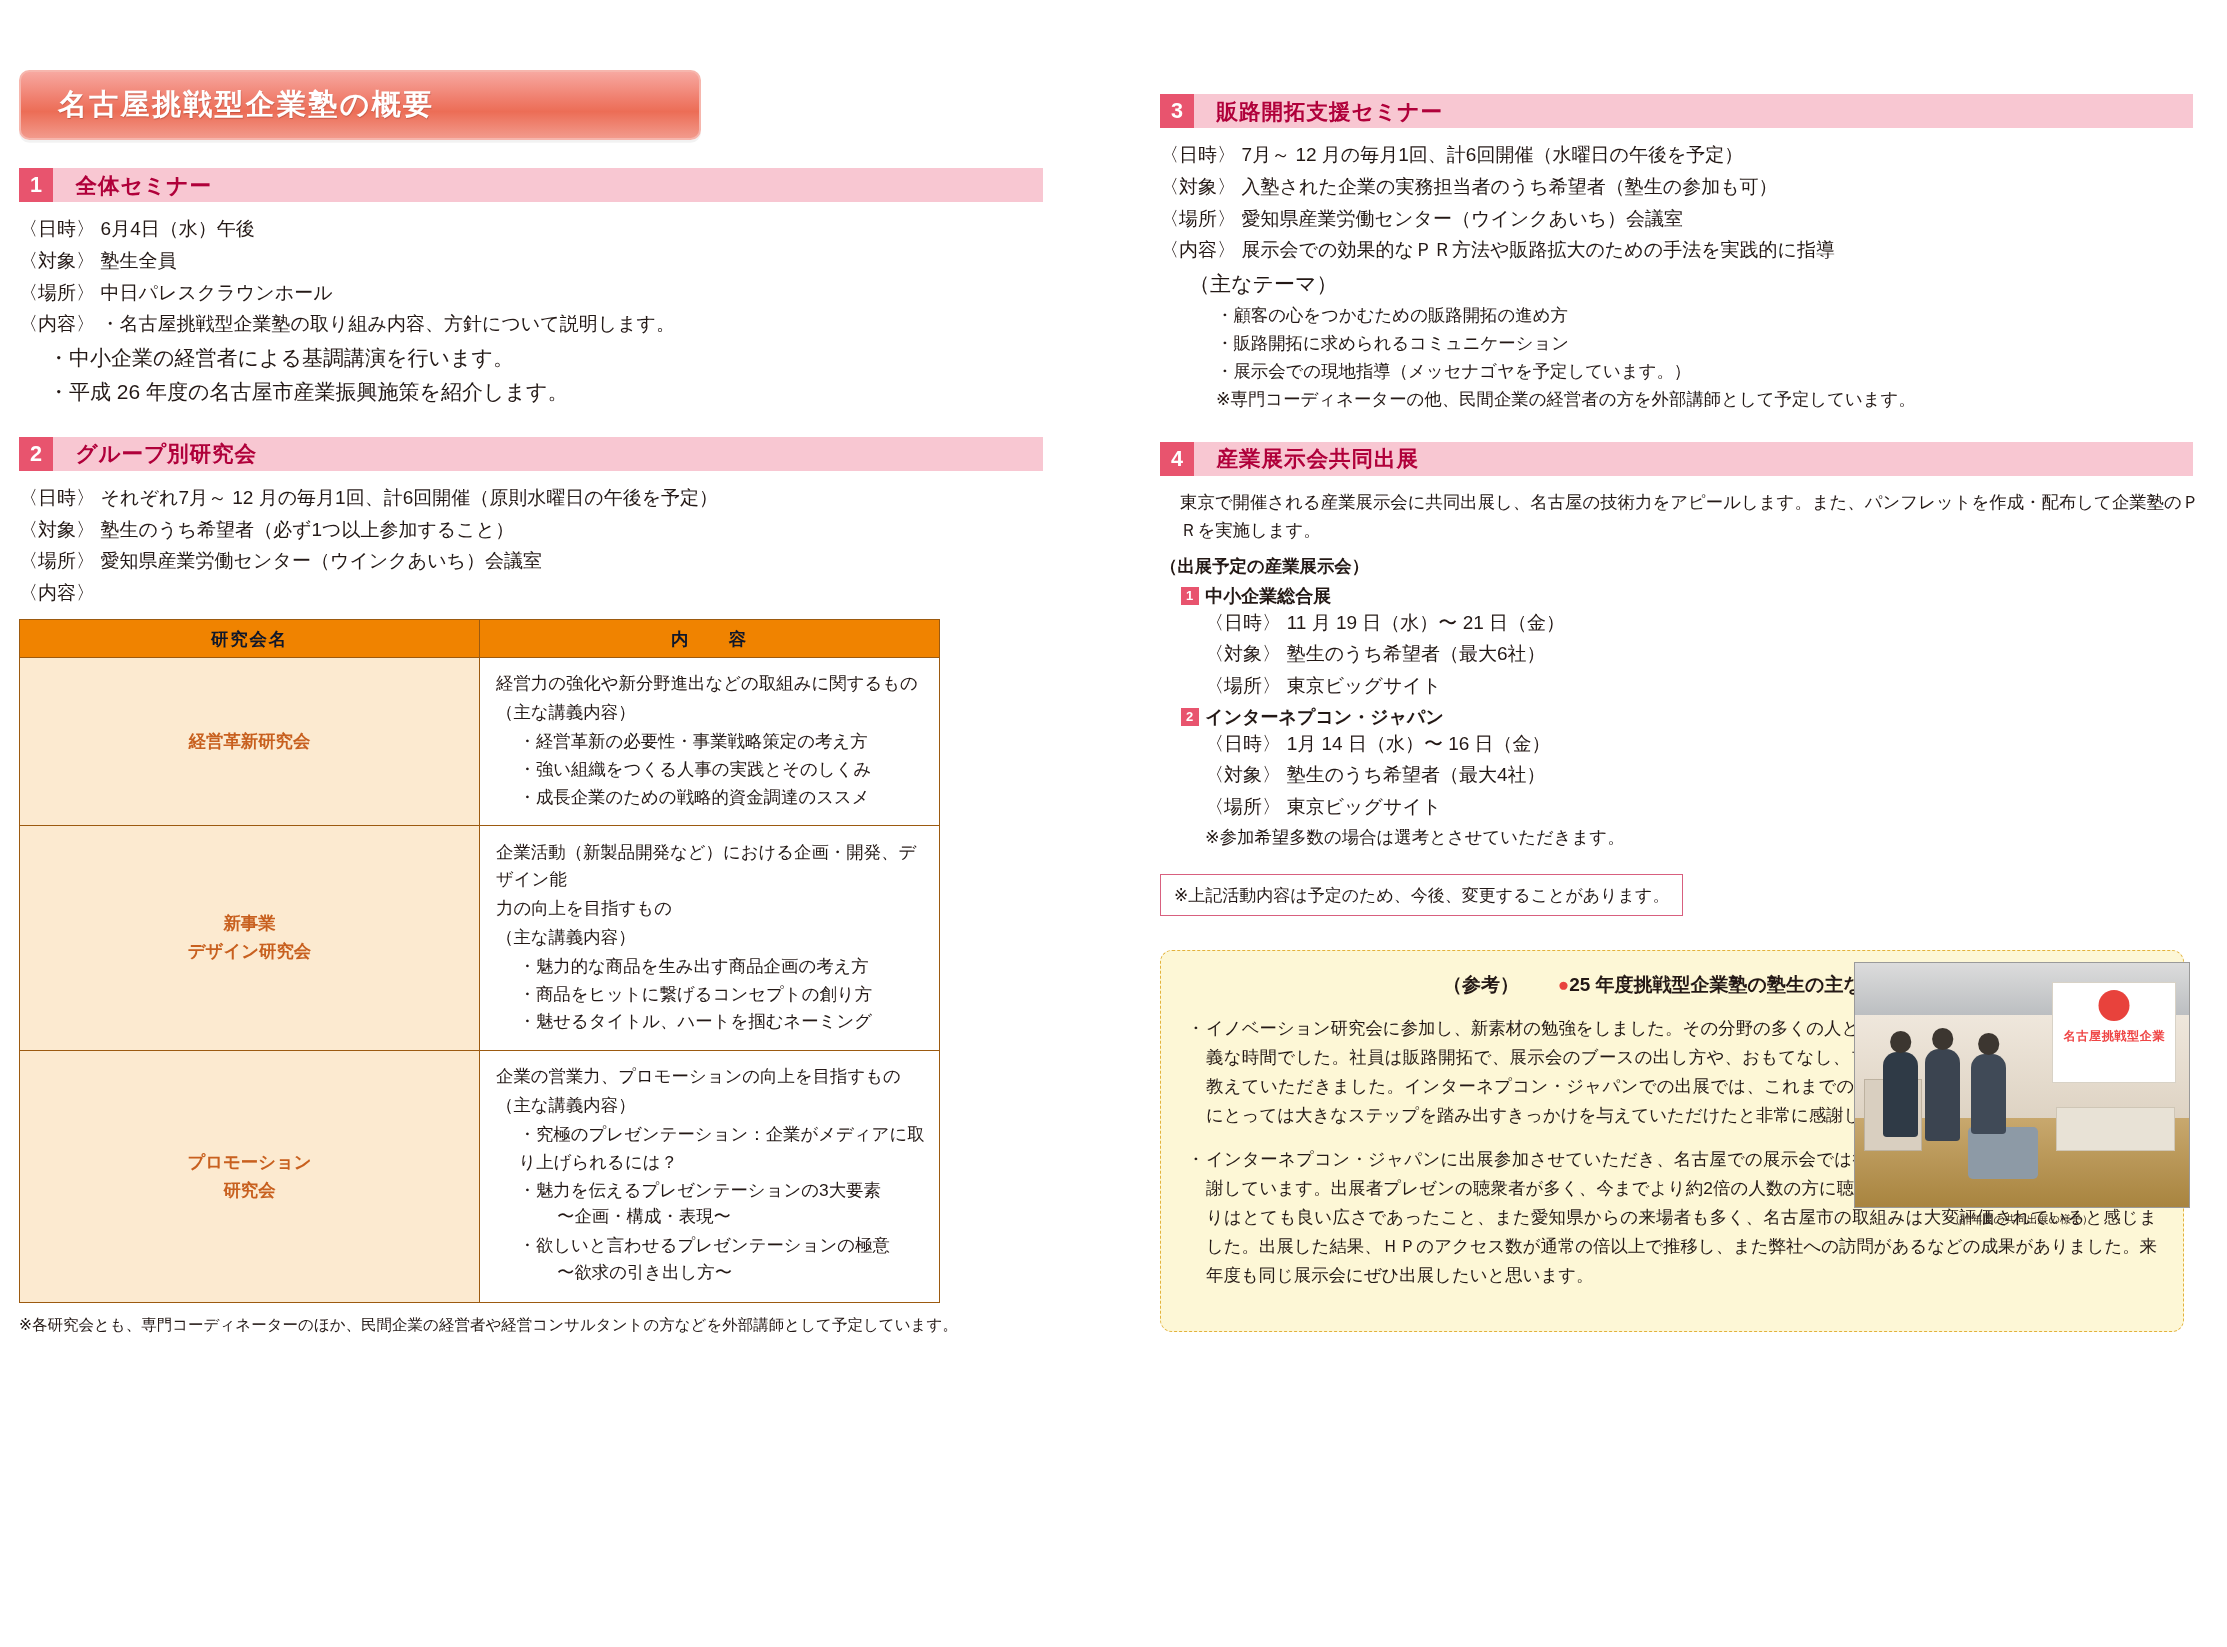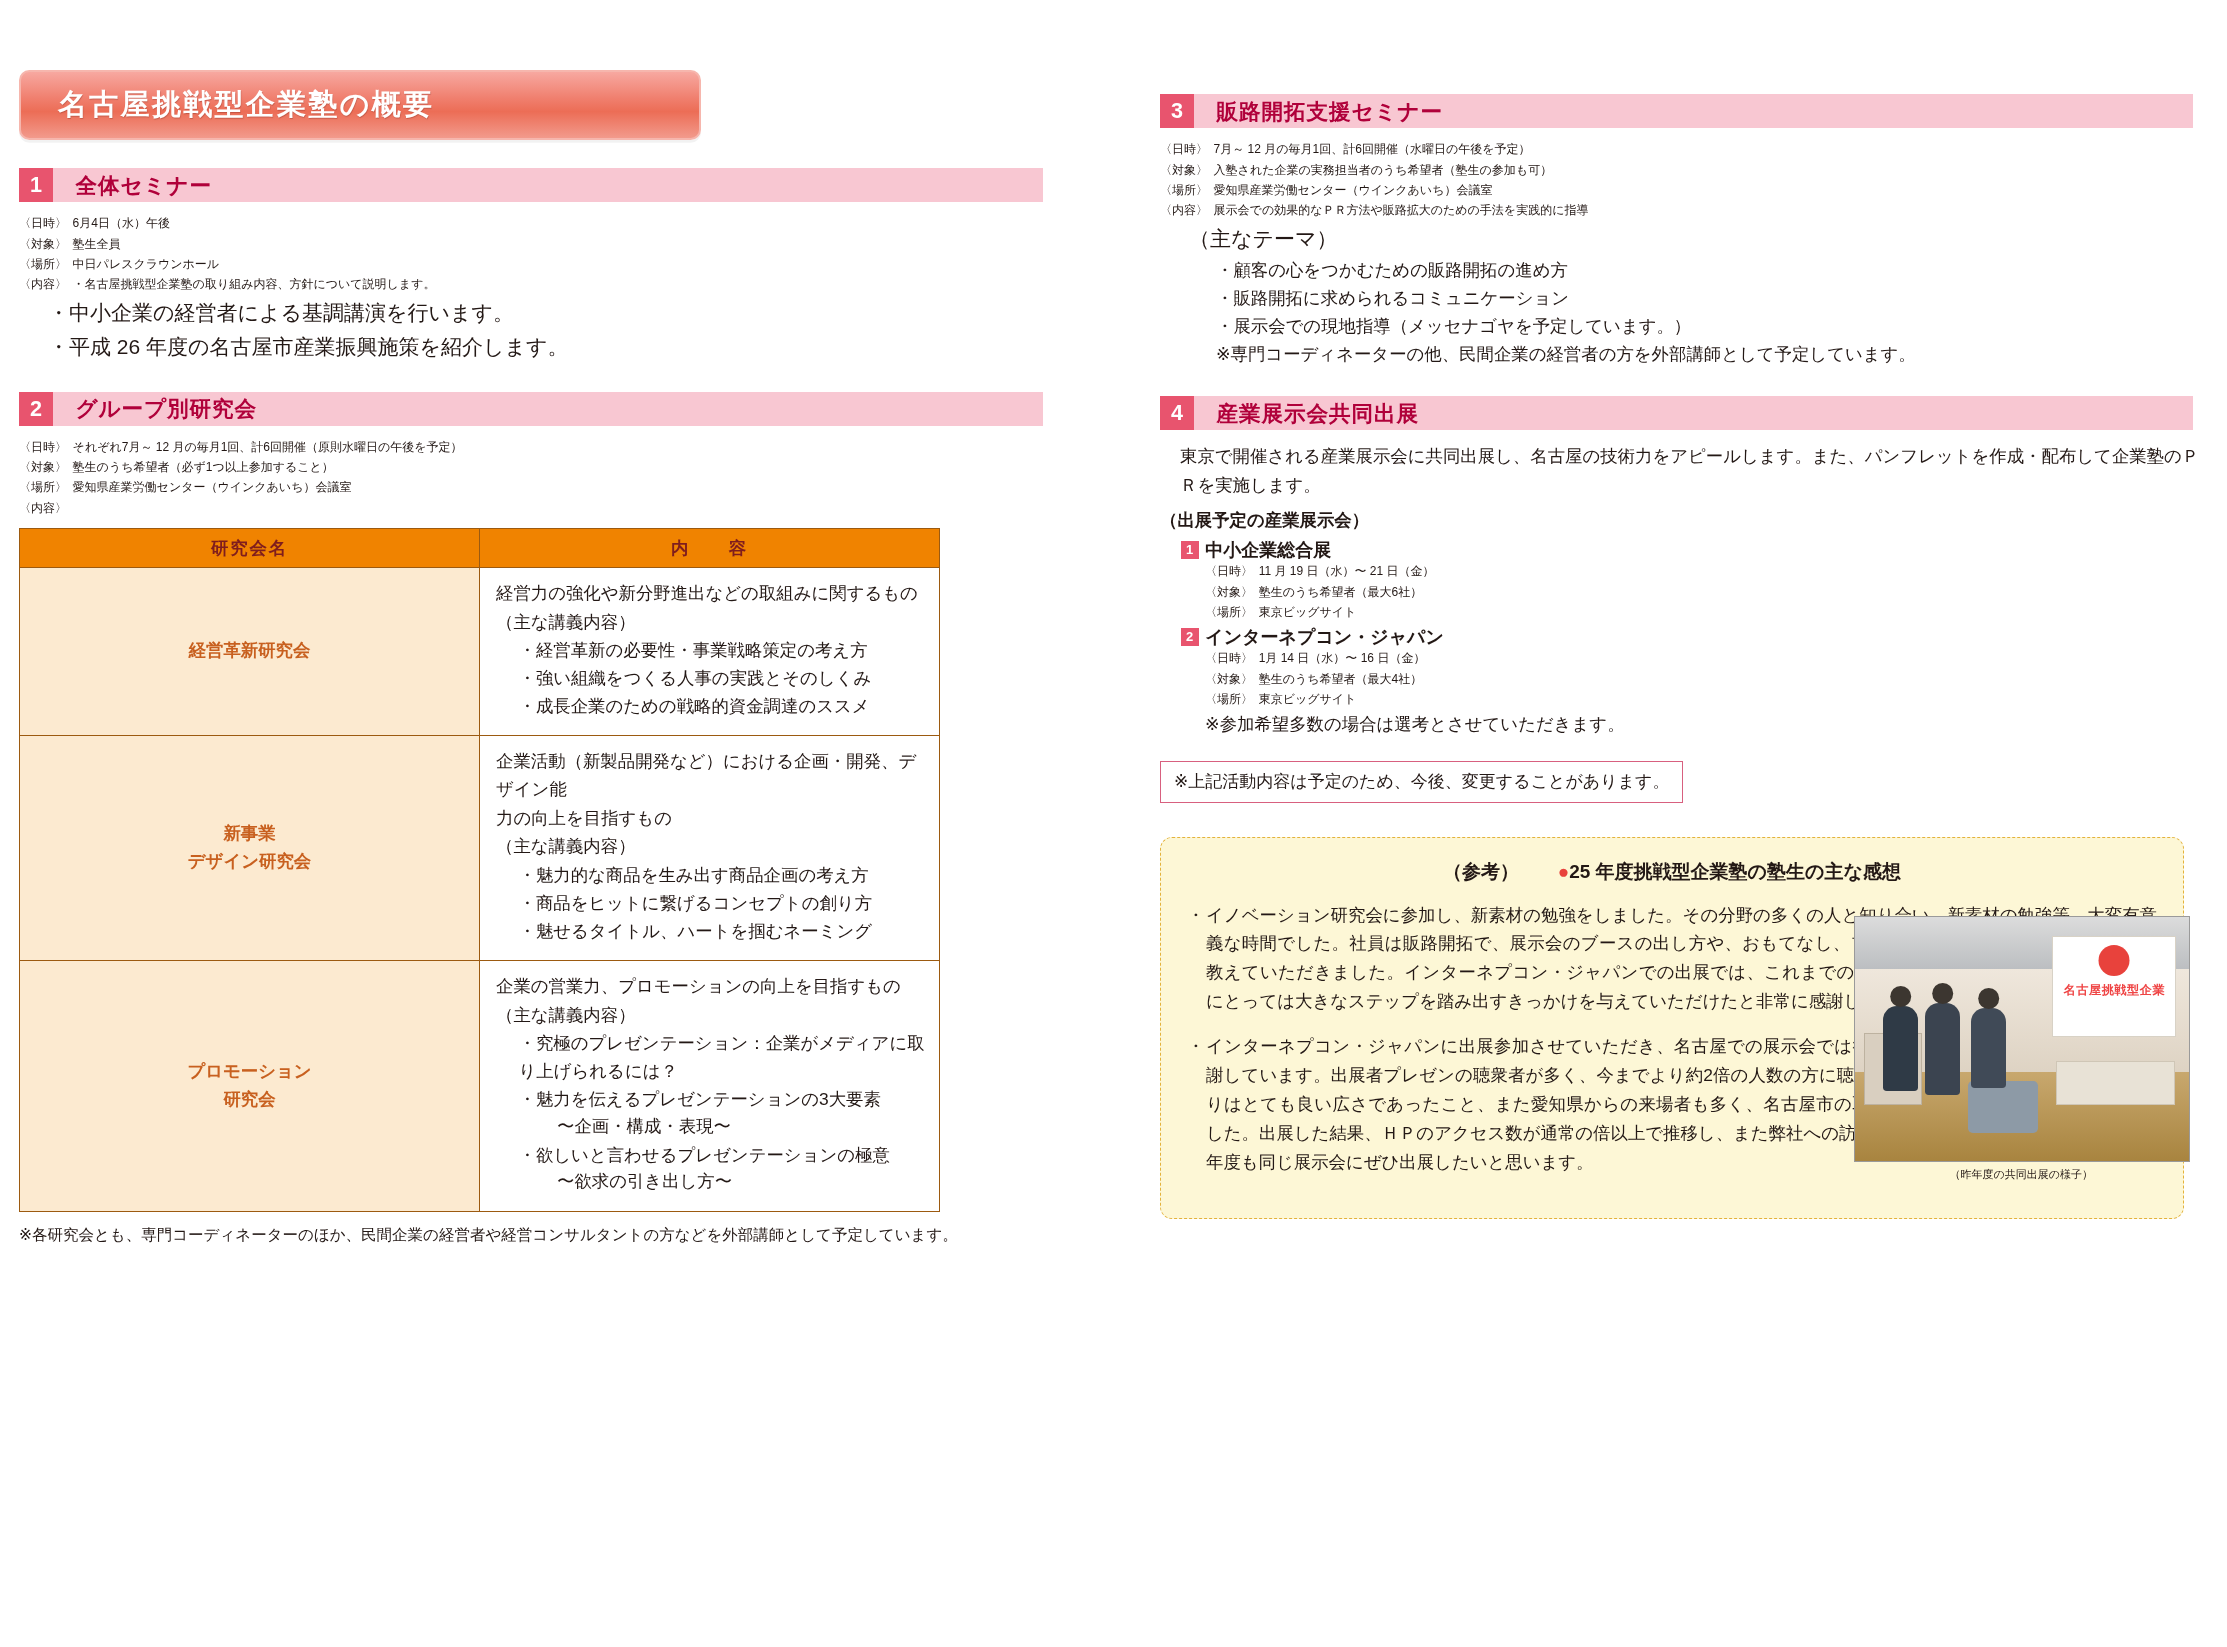--- a/index.html
+++ b/index.html
@@ -89,21 +89,21 @@
     letter-spacing: 0.9px;
   }
   .sec-head.right .sec-num { background: #e8546e; }
   .sec-head.right .sec-bar { background: #f8c7d2; }
 
   
   .deflist { margin-top: 12.2px; }
   .defrow {
     display: flex;
     align-items: flex-start;
-    font-size: 12px;
+    font-size: 19px;
     line-height: 1.62;
     margin-bottom: 0.9px;
   }
   .defterm {
     flex: none;
     white-space: nowrap;
     padding-right: 5.6px;
   }
   .defval { flex: 1; }
   .sub {
@@ -119,21 +119,21 @@
 
   
   table.research {
     border-collapse: collapse;
     margin-top: 10.3px;
     width: 921px;
     table-layout: fixed;
   }
   table.research th {
     background: #f08300;
-    color: #7f1d1d;
+    color: #0f172a;
     font-size: 17.4px;
     font-weight: bold;
     border: 0.9px solid #9c5a10;
     padding: 6.6px 0;
     letter-spacing: 1.9px;
   }
   table.research td {
     border: 0.9px solid #9c5a10;
     vertical-align: middle;
     font-size: 17.4px;

